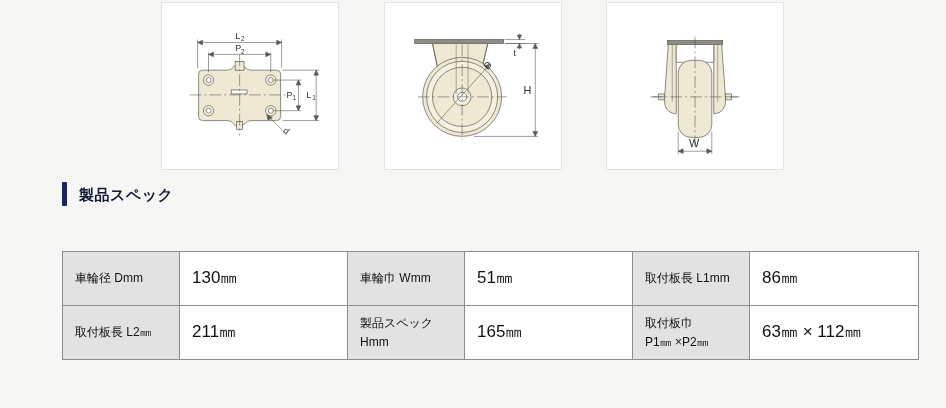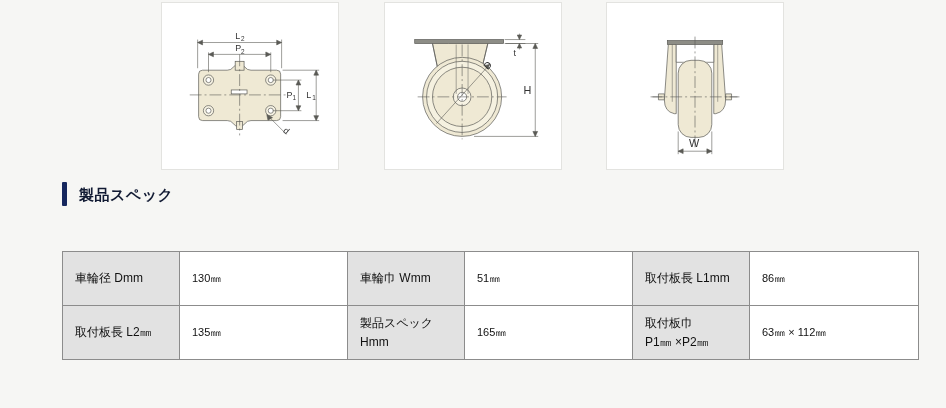--- a/index.html
+++ b/index.html
@@ -79,21 +79,21 @@
     line-height: 1.55;
   }
   .spec-table td.label {
     background: #e2e2e2;
     color: #111111;
     font-size: 12px;
   }
   .spec-table td.value {
     background: #ffffff;
     color: #111111;
-    font-size: 11px;
+    font-size: 17px;
   }
   col.l { width: 117px; }
   col.v { width: 168px; }
   col.l2 { width: 117px; }
   col.v2 { width: 168px; }
   col.l3 { width: 117px; }
   col.v3 { width: 169px; }
   .nowrap { white-space: pre-line; }
 </style>
 </head>
@@ -275,21 +275,21 @@
     <tr>
       <td class="label nowrap">車輪径 Dmm</td>
       <td class="value">130㎜</td>
       <td class="label nowrap">車輪巾 Wmm</td>
       <td class="value">51㎜</td>
       <td class="label nowrap">取付板長 L1mm</td>
       <td class="value">86㎜</td>
     </tr>
     <tr>
       <td class="label nowrap">取付板長 L2㎜</td>
-      <td class="value">135㎜</td>
+      <td class="value">211㎜</td>
       <td class="label nowrap">製品スペック
 Hmm</td>
       <td class="value">165㎜</td>
       <td class="label nowrap">取付板巾
 P1㎜ ×P2㎜</td>
       <td class="value">63㎜ × 112㎜</td>
     </tr>
   </tbody>
 </table>
 

